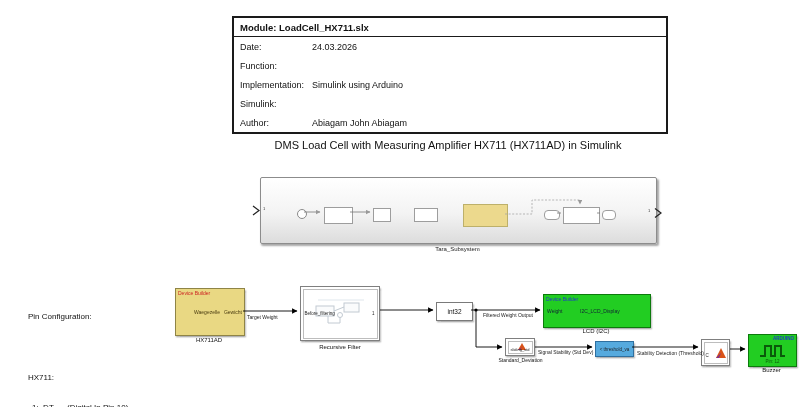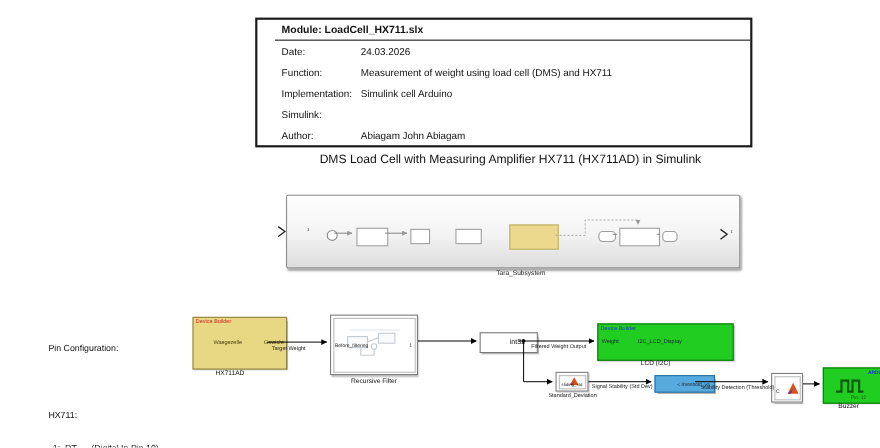--- a/index.html
+++ b/index.html
@@ -1,18 +1,18 @@
 <!DOCTYPE html>
 <html><head>
 <meta charset="utf-8">
 <style>
   html,body{margin:0;padding:0;background:#fff;}
   .canvas{position:relative;width:800px;height:407px;background:#ffffff;
           font-family:"Liberation Sans",sans-serif;color:#111;overflow:hidden;}
-  .abs{position:absolute;padding-left:16px;}
+  .abs{position:absolute;}
 
   
   .tbl{left:232px;top:16px;width:432px;background:#fff;border:2px solid #1a1a1a;}
   .tbl-header{font-weight:bold;font-size:9.5px;padding:4px 6px 3px;border-bottom:1.5px solid #1a1a1a;}
   .tbl-row{display:flex;font-size:9px;padding:5px 6px 4px;}
   .tbl-label{width:72px;flex:0 0 72px;}
   .tbl-value{flex:1;}
 
   .model-title{left:232px;top:139px;width:432px;text-align:center;font-size:11px;font-weight:normal;}
 
@@ -79,25 +79,24 @@
 <div class="canvas">
 
   <div class="abs tbl">
     <div class="tbl-header">Module: LoadCell_HX711.slx</div>
     <div class="tbl-row">
       <div class="tbl-label">Date:</div>
       <div class="tbl-value">24.03.2026</div>
     </div>
     <div class="tbl-row">
       <div class="tbl-label">Function:</div>
-      <div class="tbl-value">Measurement of weight using load cell (DMS) and HX711</div>
     </div>
     <div class="tbl-row">
       <div class="tbl-label">Implementation:</div>
-      <div class="tbl-value">Simulink cell Arduino</div>
+      <div class="tbl-value">Simulink using Arduino</div>
     </div>
     <div class="tbl-row">
       <div class="tbl-label">Simulink:</div>
     </div>
     <div class="tbl-row">
       <div class="tbl-label">Author:</div>
       <div class="tbl-value">Abiagam John Abiagam</div>
     </div>
   </div>
 

